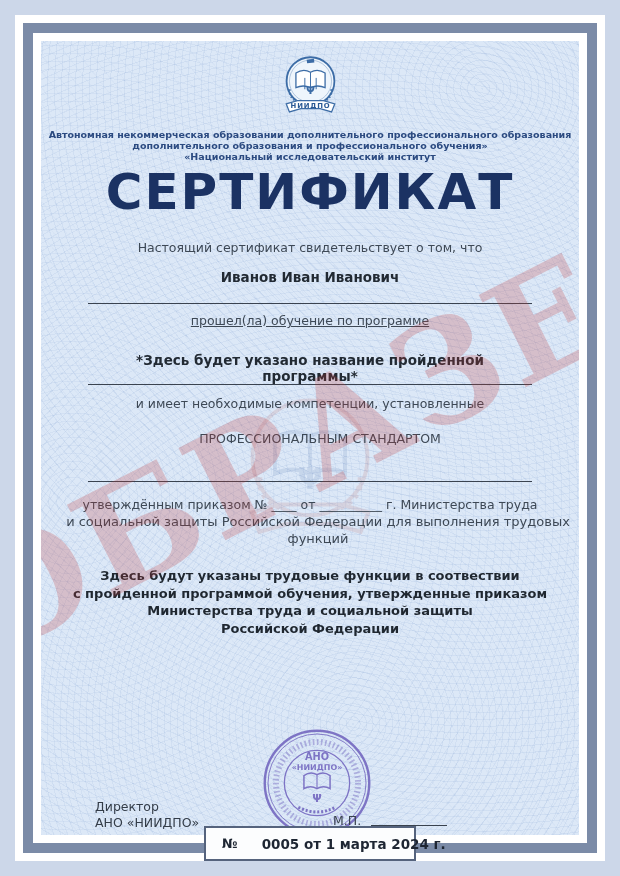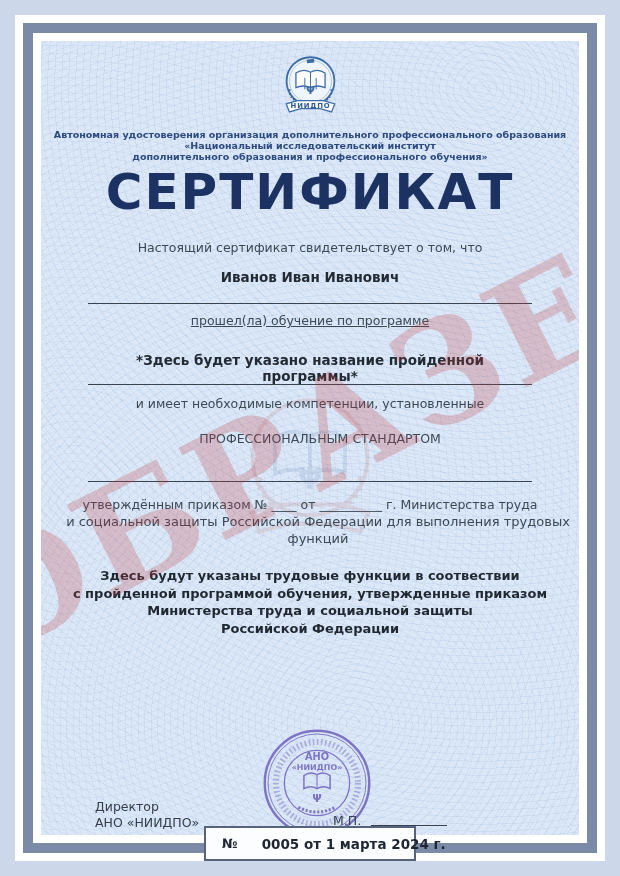--- a/index.html
+++ b/index.html
@@ -99,23 +99,23 @@
               <path d="M24 52 Q24 64 36 68" stroke-dasharray="2 2.5" stroke-width="3"></path>
               <path d="M76 52 Q76 64 64 68" stroke-dasharray="2 2.5" stroke-width="3"></path>
               <path d="M20 70 L34 66 L66 66 L80 70 L76 80 L62 76 L38 76 L24 80 Z" stroke-width="1.5" fill="#ffffff"></path>
             </g>
             <text x="50" y="58" font-size="13" font-weight="bold" fill="#3c6ca6" text-anchor="middle">Ψ</text>
             <text x="50" y="75" font-size="8.5" font-weight="bold" fill="#2b5a95" text-anchor="middle" letter-spacing="1">НИИДПО</text>
           </svg>
         </div>
 
         <div class="org-lines">
-          <div>Автономная удостоверения организация дополнительного профессионального образования</div>
+          <div>Автономная некоммерческая образовании дополнительного профессионального образования</div>
+          <div>дополнительного образования и профессионального обучения»</div>
           <div>«Национальный исследовательский институт</div>
-          <div>дополнительного образования и профессионального обучения»</div>
         </div>
 
         <div class="title">СЕРТИФИКАТ</div>
 
         <div class="intro">Настоящий сертификат свидетельствует о том, что</div>
 
         <div class="field name-field">Иванов Иван Иванович</div>
 
         <div class="training">прошел(ла) обучение по программе</div>
 

